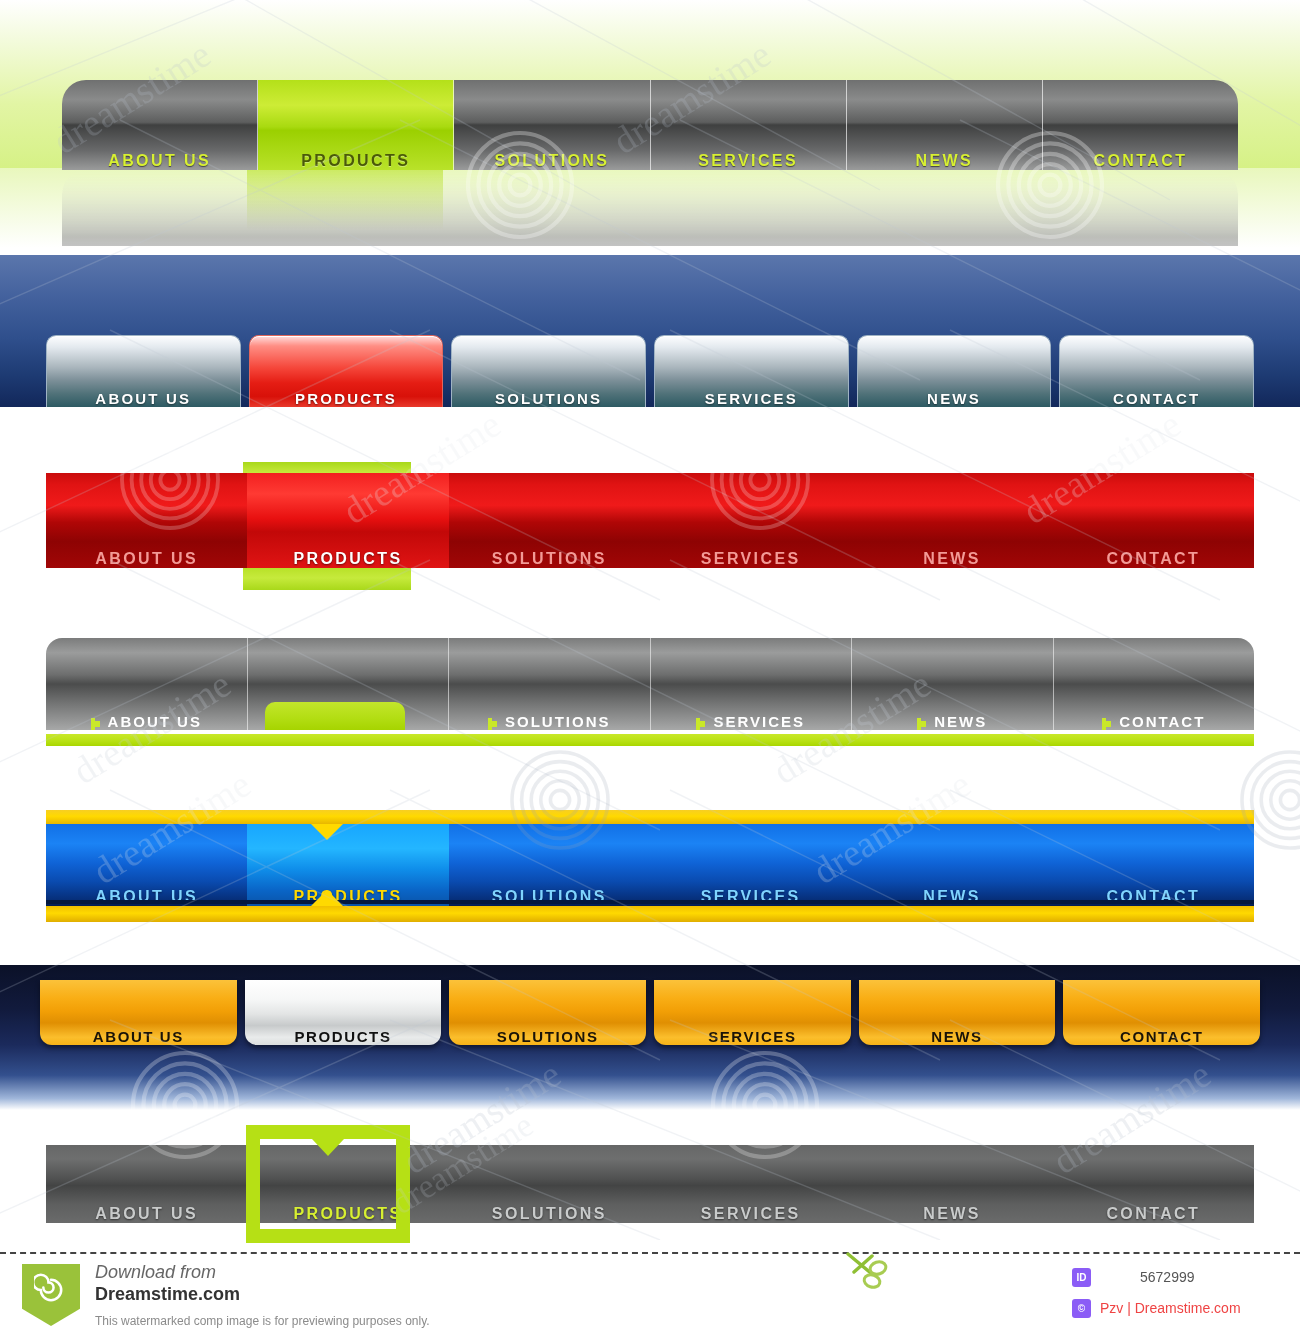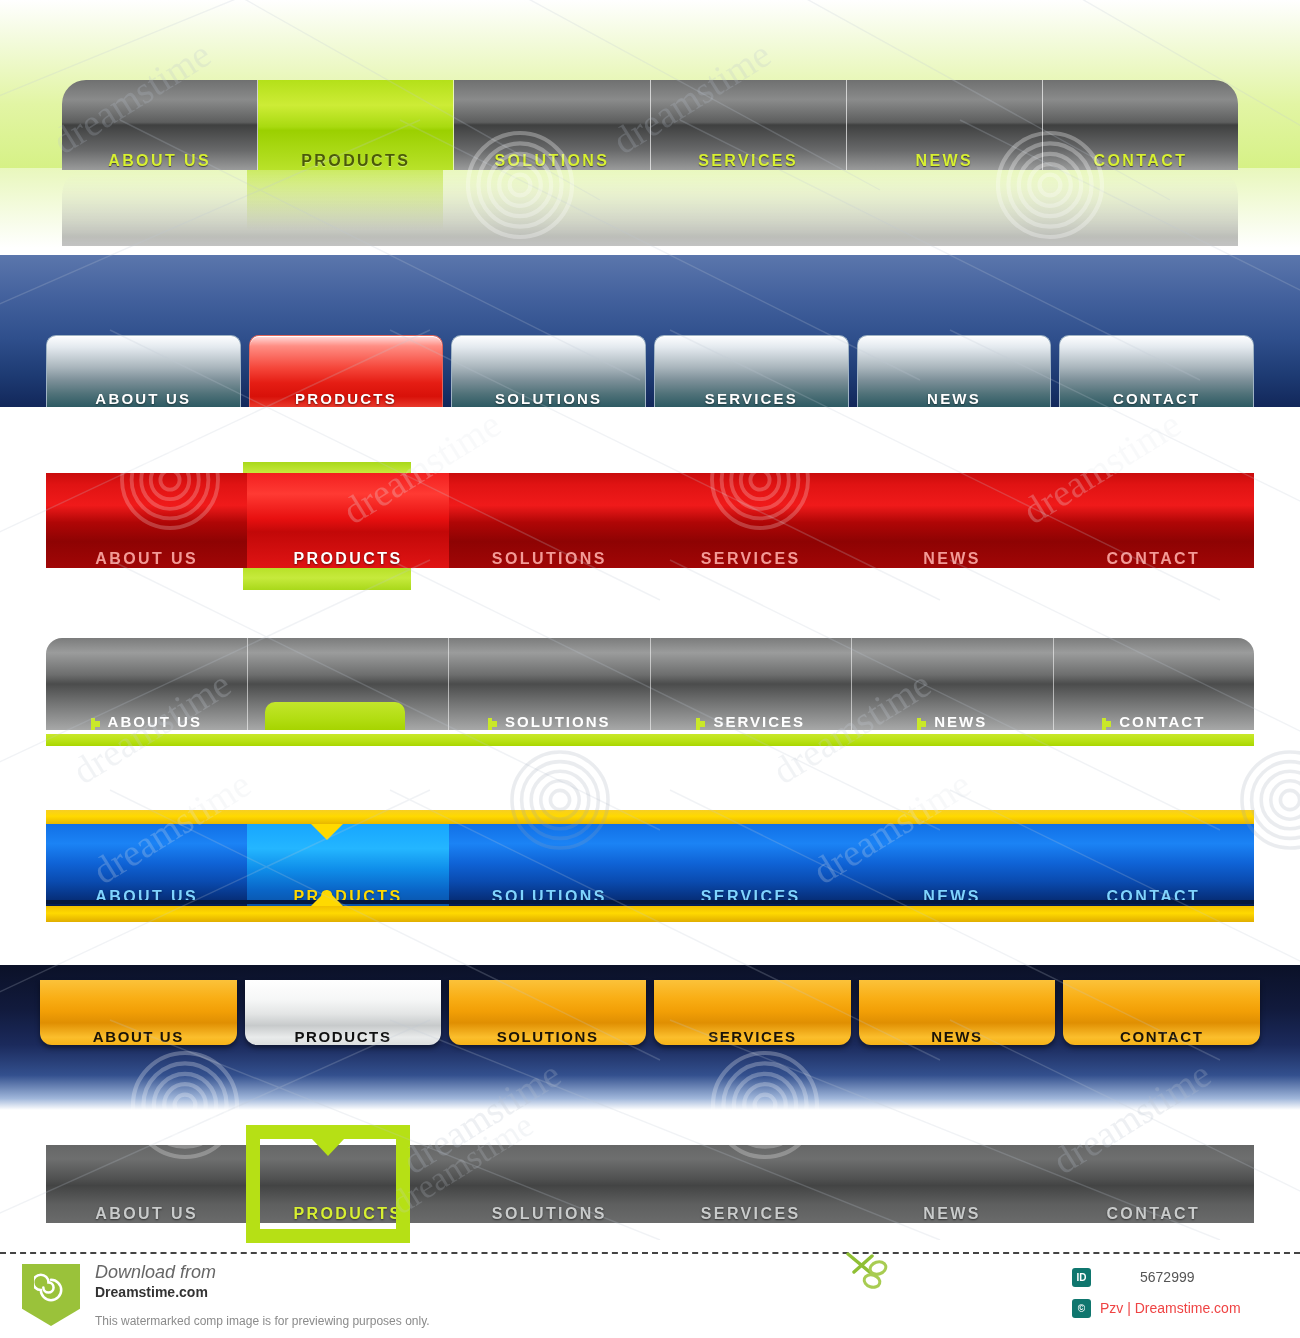--- a/index.html
+++ b/index.html
@@ -200,26 +200,26 @@
     border-top:2px dashed #444444;}
   .scissors{position:absolute;left:842px;top:-4px;}
   #footer .logo{
     position:absolute;left:22px;top:12px;width:58px;height:62px;
     background:#9ac23a;
     clip-path:polygon(0 0,100% 0,100% 72%,50% 100%,0 72%);
     display:flex;align-items:flex-start;justify-content:center;
   }
   #footer .logo svg{margin-top:9px;}
   #footer .dl{position:absolute;left:95px;top:10px;font-size:18px;color:#666666;font-style:italic;}
-  #footer .ds{position:absolute;left:95px;top:32px;font-size:14px;font-weight:bold;color:#333333;}
+  #footer .ds{position:absolute;left:95px;top:32px;font-size:18px;font-weight:bold;color:#333333;}
   #footer .note{position:absolute;left:95px;top:62px;font-size:12px;color:#8b8b8b;}
   #footer .metaId{position:absolute;left:1100px;top:17px;font-size:14px;color:#555555;margin-left:40px;}
   #footer .metaAuthor{position:absolute;left:1100px;top:48px;font-size:14px;color:#ef4444;}
   #footer .chip{
-    position:absolute;width:19px;height:19px;background:#0f766e;border-radius:3px;
+    position:absolute;width:19px;height:19px;background:#8b5cf6;border-radius:3px;
     color:#ffffff;font-size:10px;font-weight:bold;display:flex;align-items:center;justify-content:center;
   }
   #footer .chipId{left:1072px;top:16px;}
   #footer .chipC{left:1072px;top:47px;}
 </style>
 </head>
 <body>
 
 <div class="stage">
 

